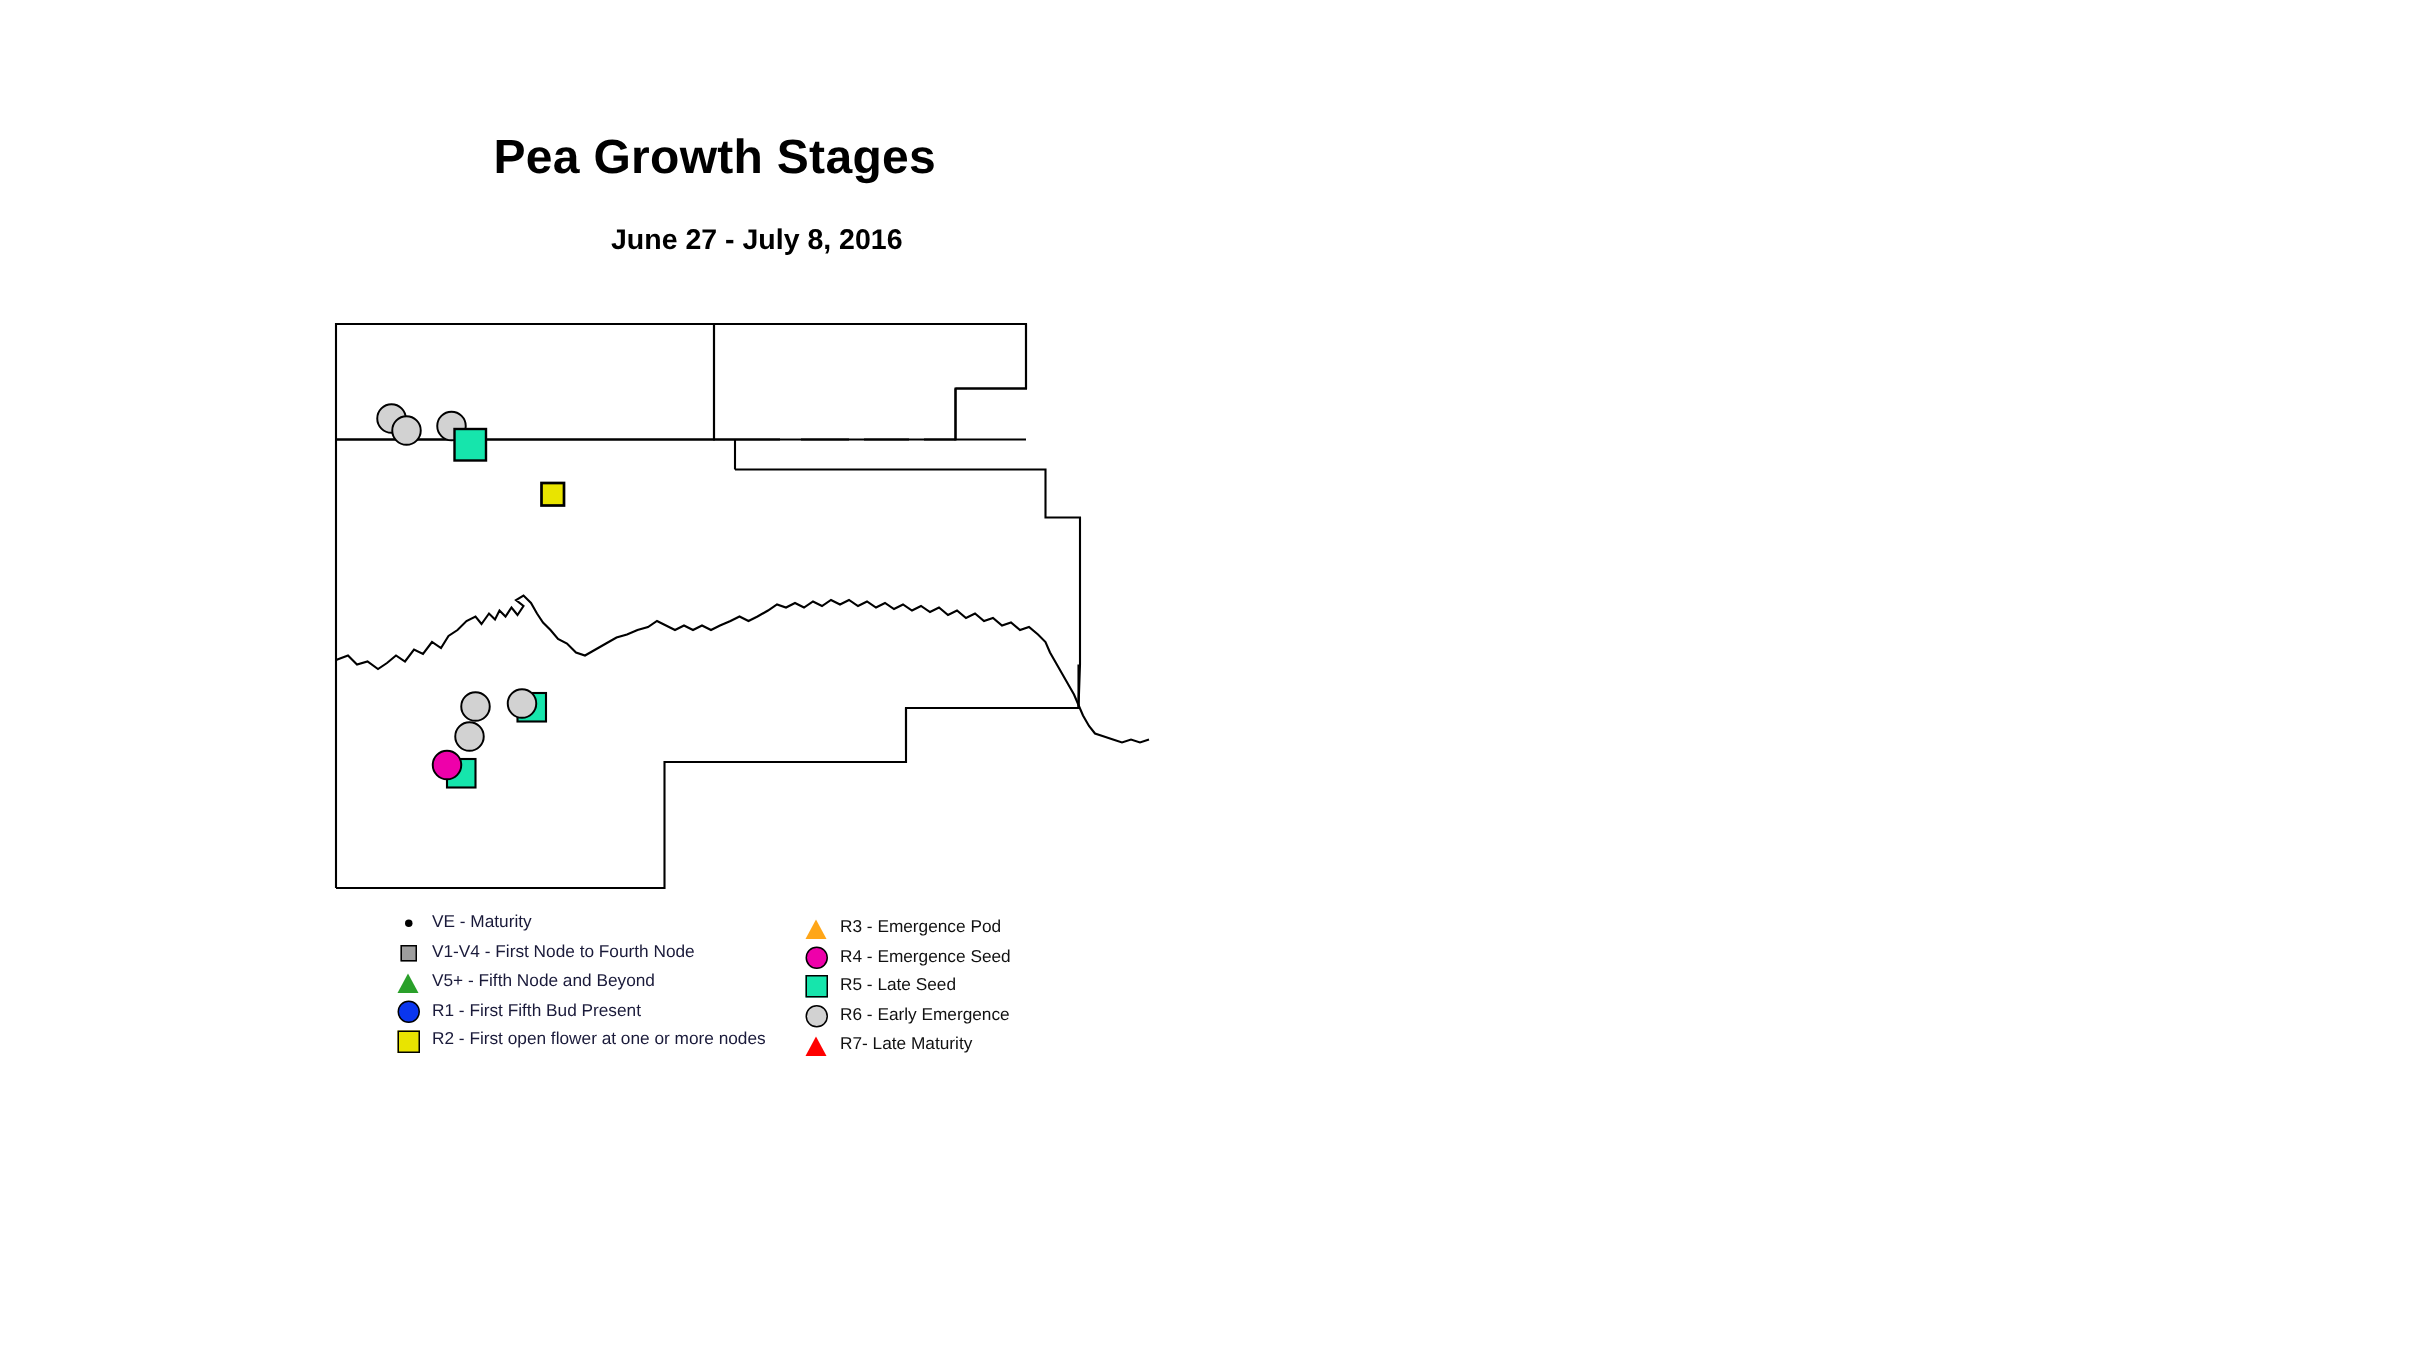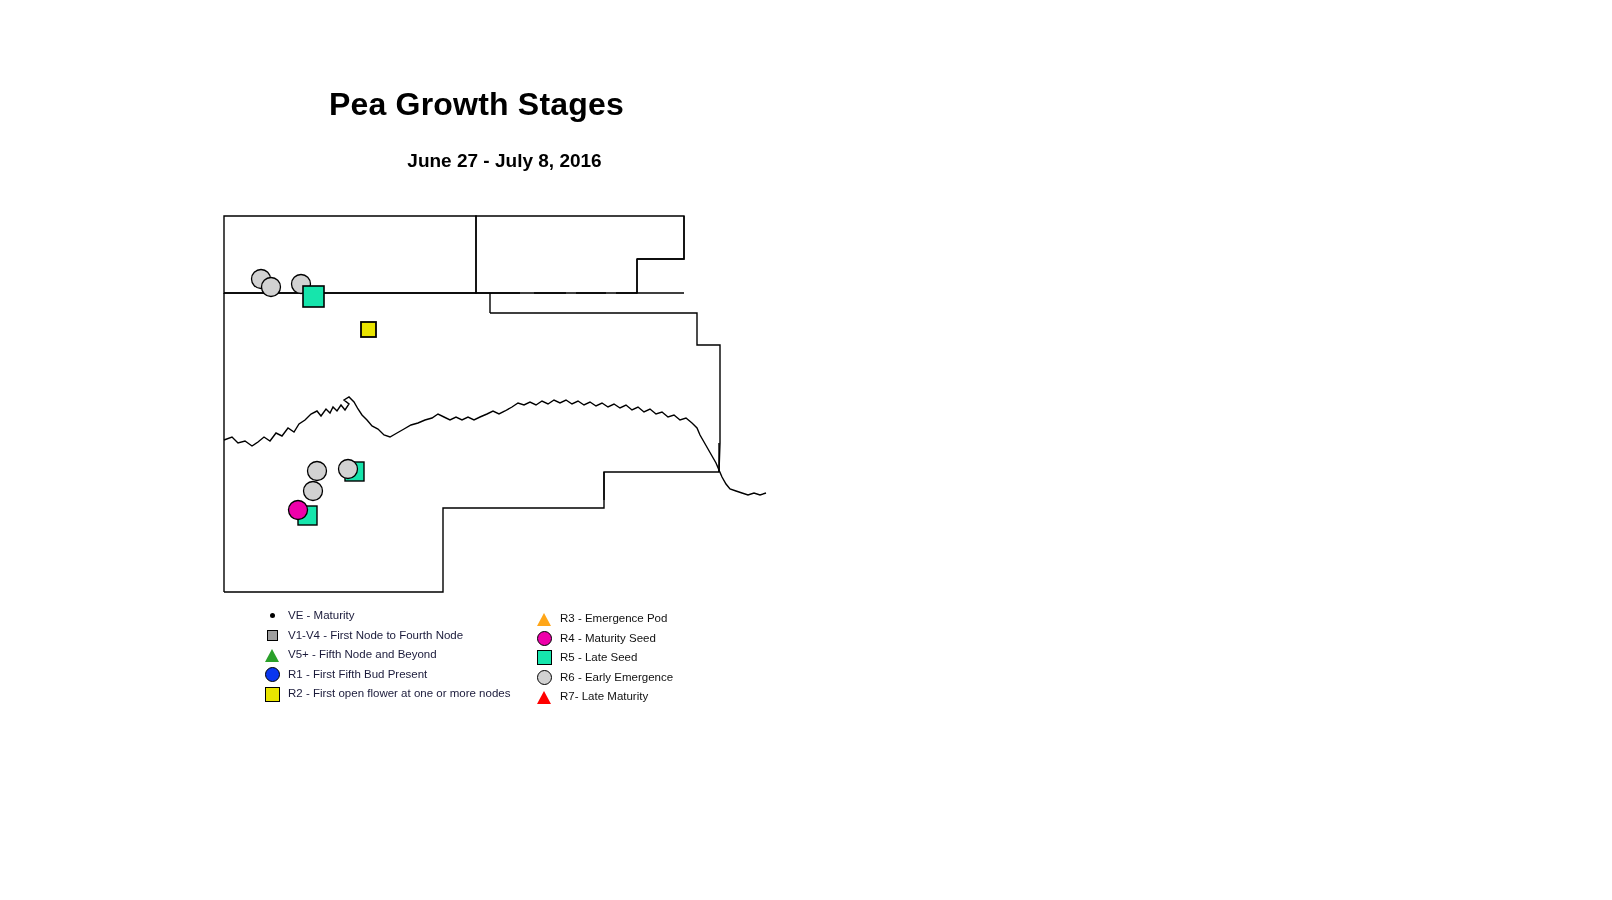--- a/index.html
+++ b/index.html
@@ -181,21 +181,21 @@
             <span class="sym-tri" style="border-bottom:13px solid #ffa618;"></span>
           </span>
         </span>
         <span class="legend-label">R3 - Emergence Pod</span>
       </div>
 
       <div class="legend-row">
         <span class="legend-sym">
           <span class="sym-ci big" style="background:#ee00aa;"></span>
         </span>
-        <span class="legend-label">R4 - Maturity Seed</span>
+        <span class="legend-label">R4 - Emergence Seed</span>
       </div>
 
       <div class="legend-row">
         <span class="legend-sym">
           <span class="sym-sq big" style="background:#16e5ac;"></span>
         </span>
         <span class="legend-label">R5 - Late Seed</span>
       </div>
 
       <div class="legend-row">

